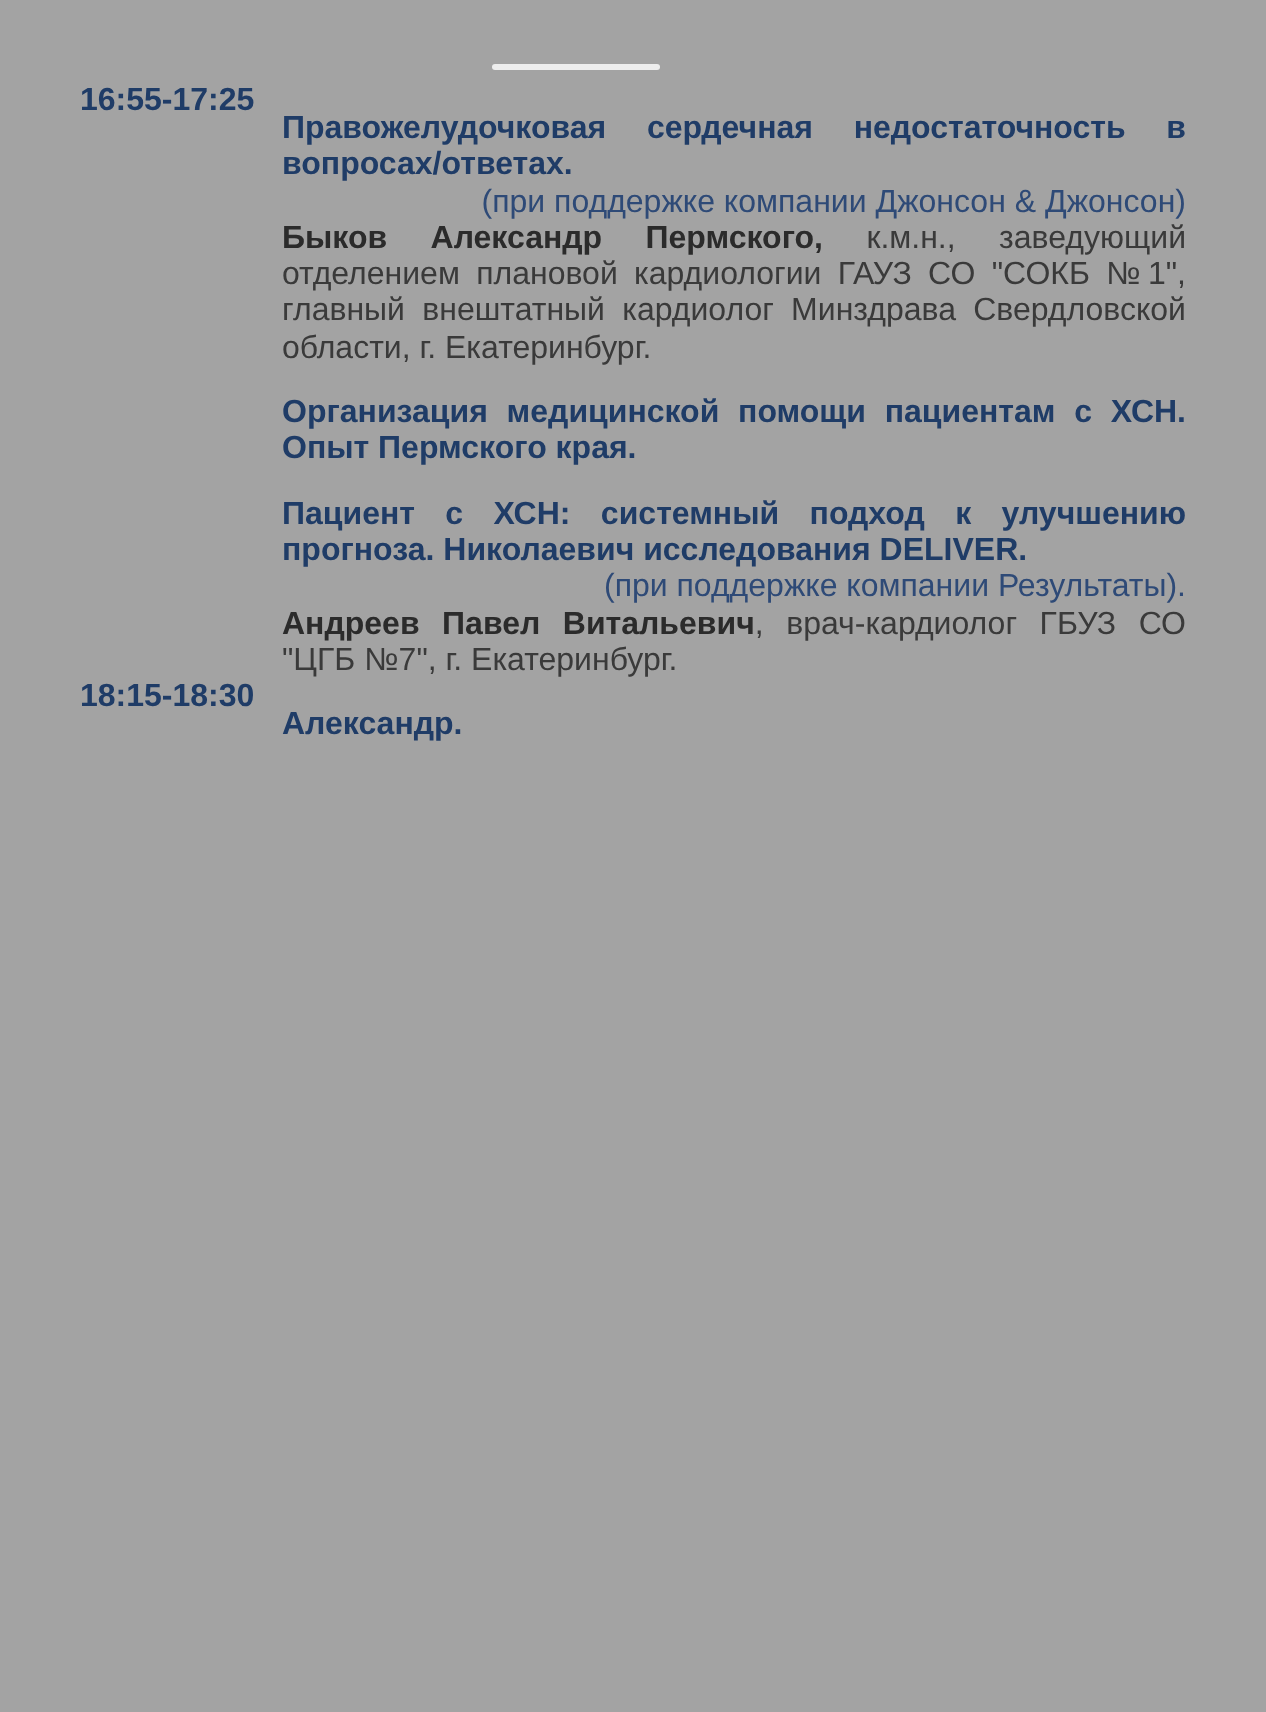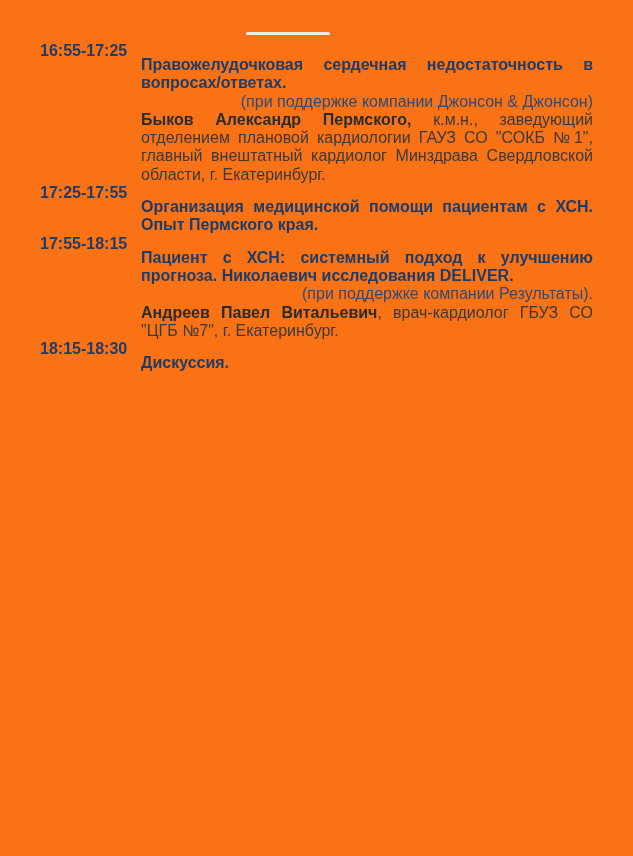--- a/index.html
+++ b/index.html
@@ -4,21 +4,21 @@
 <style>
   html, body {
     margin: 0;
     padding: 0;
     background: #ffffff;
   }
   .page {
     position: relative;
     width: 633px;
     height: 856px;
-    background: #f97316;
+    background: #a3a3a3;
     overflow: hidden;
     font-family: "Liberation Sans", sans-serif;
     font-size: 16px;
     line-height: 18.3px;
   }
   .scan-artifact {
     position: absolute;
     left: 246px;
     top: 32px;
     width: 84px;
@@ -80,36 +80,34 @@
     <div class="session">
       <div class="session-time">16:55-17:25</div>
       <div class="session-content">
         <p class="session-title">Правожелудочковая сердечная недостаточность в вопросах/ответах.</p>
         <p class="support-note">(при поддержке компании Джонсон &amp; Джонсон)</p>
         <p class="speaker-para"><span class="speaker-name">Быков Александр Пермского,</span><span> к.м.н., заведующий отделением плановой кардиологии ГАУЗ СО "СОКБ №1", главный внештатный кардиолог Минздрава Свердловской области, г. Екатеринбург.</span></p>
       </div>
     </div>
 
     <div class="session">
-      <div class="session-time">17:25-17:55</div>
       <div class="session-content">
         <p class="session-title">Организация медицинской помощи пациентам с ХСН. Опыт Пермского края.</p>
       </div>
     </div>
 
     <div class="session">
-      <div class="session-time">17:55-18:15</div>
       <div class="session-content">
         <p class="session-title">Пациент с ХСН: системный подход к улучшению прогноза. Николаевич исследования DELIVER.</p>
         <p class="support-note">(при поддержке компании Результаты).</p>
         <p class="speaker-para"><span class="speaker-name">Андреев Павел Витальевич</span><span>, врач-кардиолог ГБУЗ СО "ЦГБ №7", г. Екатеринбург.</span></p>
       </div>
     </div>
 
     <div class="session">
       <div class="session-time">18:15-18:30</div>
       <div class="session-content">
-        <p class="session-title">Дискуссия.</p>
+        <p class="session-title">Александр.</p>
       </div>
     </div>
 
   </div>
 </div>
 
 </body></html>

